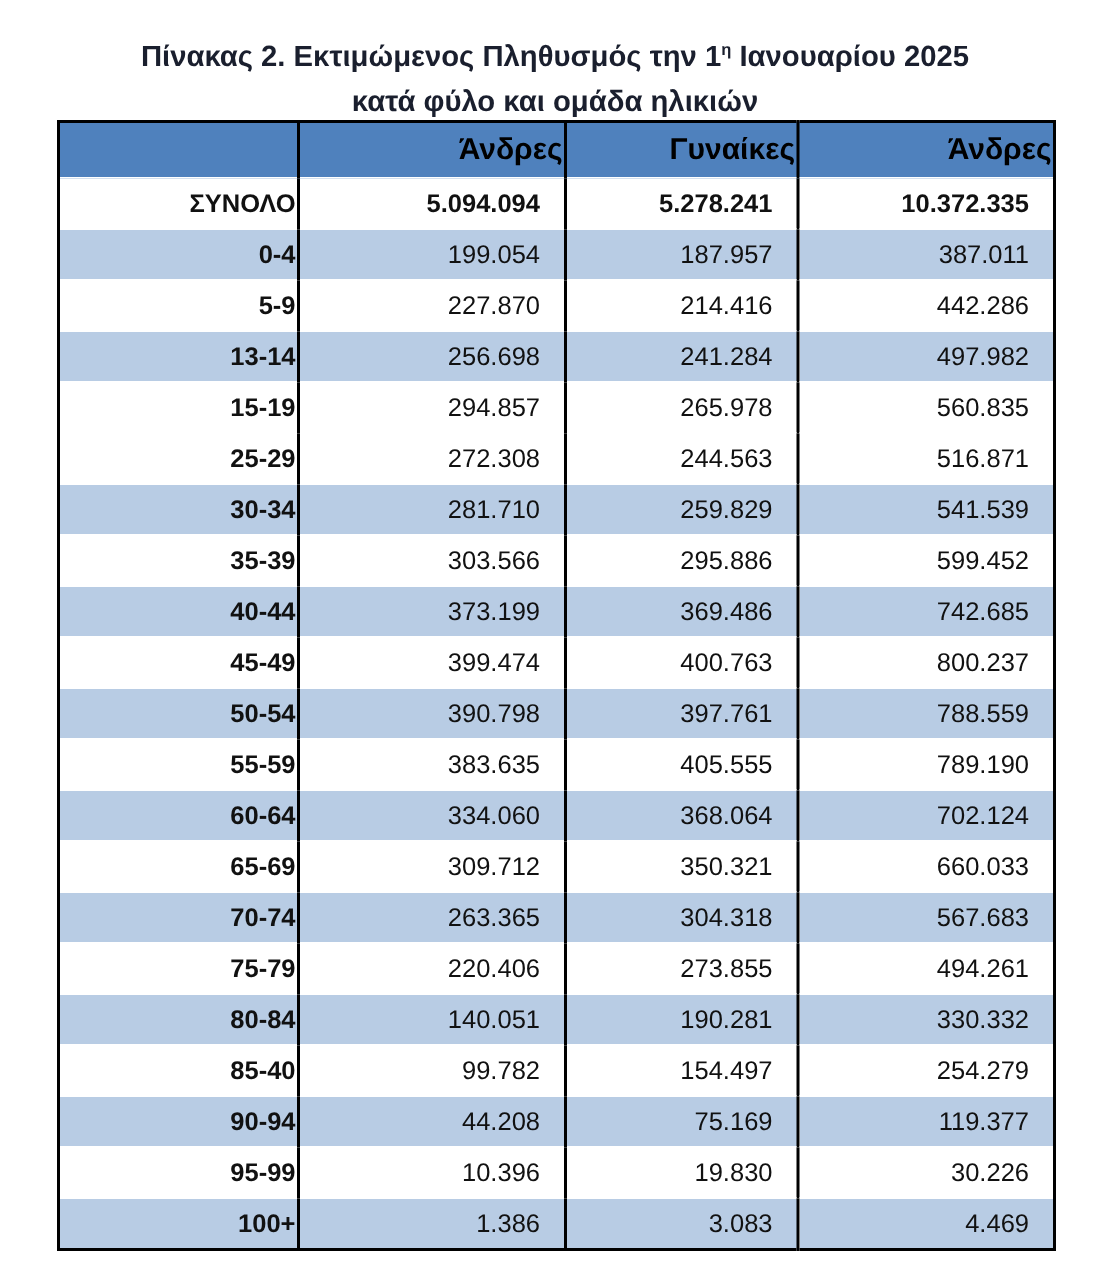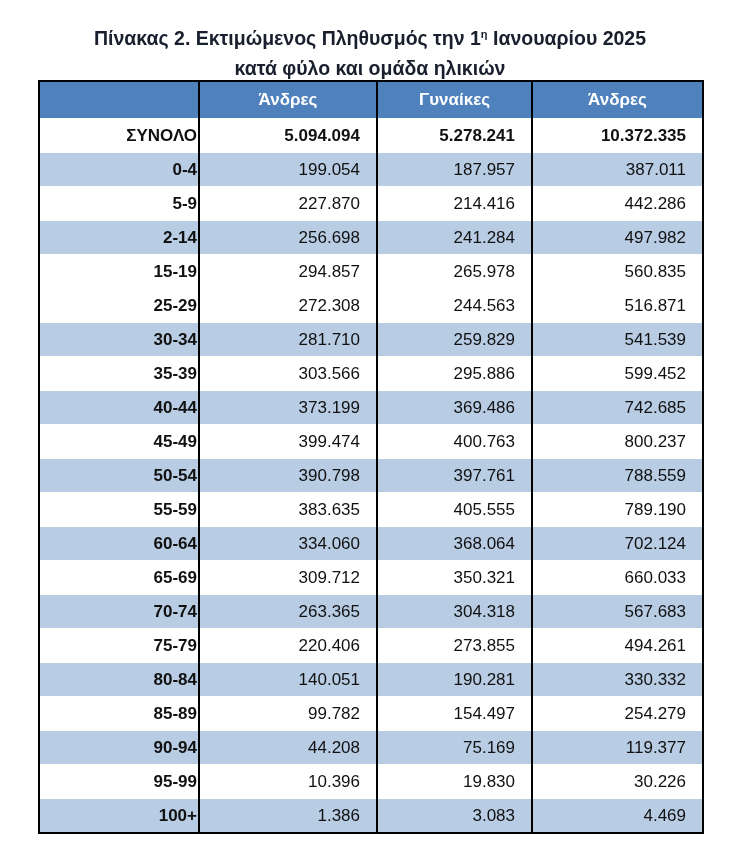--- a/index.html
+++ b/index.html
@@ -38,25 +38,25 @@
     table-layout: fixed;
     font-size: 17px;
     color: #111111;
   }
   .pop-table th + th,
   .pop-table td + td {
     border-left: 2px solid var(--border-color, #000);
   }
   .pop-table thead th {
     background: var(--header-bg, #4F81BD);
-    color: #ffffff;
+    color: #000000;
     font-weight: bold;
     height: 34px;
-    text-align: center;
-    font-size: 17px;
+    text-align: right;
+    font-size: 20px;
   }
   .pop-table tbody tr {
     border-top: 1px solid #ffffff;
   }
   .pop-table tbody td {
     height: 31px;
     background: #ffffff;
     white-space: nowrap;
     overflow: hidden;
   }
@@ -114,21 +114,21 @@
           <td class="num-cell">187.957</td>
           <td class="num-cell">387.011</td>
         </tr>
         <tr>
           <td class="label-cell">5-9</td>
           <td class="num-cell">227.870</td>
           <td class="num-cell">214.416</td>
           <td class="num-cell">442.286</td>
         </tr>
         <tr class="stripe">
-          <td class="label-cell">2-14</td>
+          <td class="label-cell">13-14</td>
           <td class="num-cell">256.698</td>
           <td class="num-cell">241.284</td>
           <td class="num-cell">497.982</td>
         </tr>
         <tr>
           <td class="label-cell">15-19</td>
           <td class="num-cell">294.857</td>
           <td class="num-cell">265.978</td>
           <td class="num-cell">560.835</td>
         </tr>
@@ -198,21 +198,21 @@
           <td class="num-cell">273.855</td>
           <td class="num-cell">494.261</td>
         </tr>
         <tr class="stripe">
           <td class="label-cell">80-84</td>
           <td class="num-cell">140.051</td>
           <td class="num-cell">190.281</td>
           <td class="num-cell">330.332</td>
         </tr>
         <tr>
-          <td class="label-cell">85-89</td>
+          <td class="label-cell">85-40</td>
           <td class="num-cell">99.782</td>
           <td class="num-cell">154.497</td>
           <td class="num-cell">254.279</td>
         </tr>
         <tr class="stripe">
           <td class="label-cell">90-94</td>
           <td class="num-cell">44.208</td>
           <td class="num-cell">75.169</td>
           <td class="num-cell">119.377</td>
         </tr>

